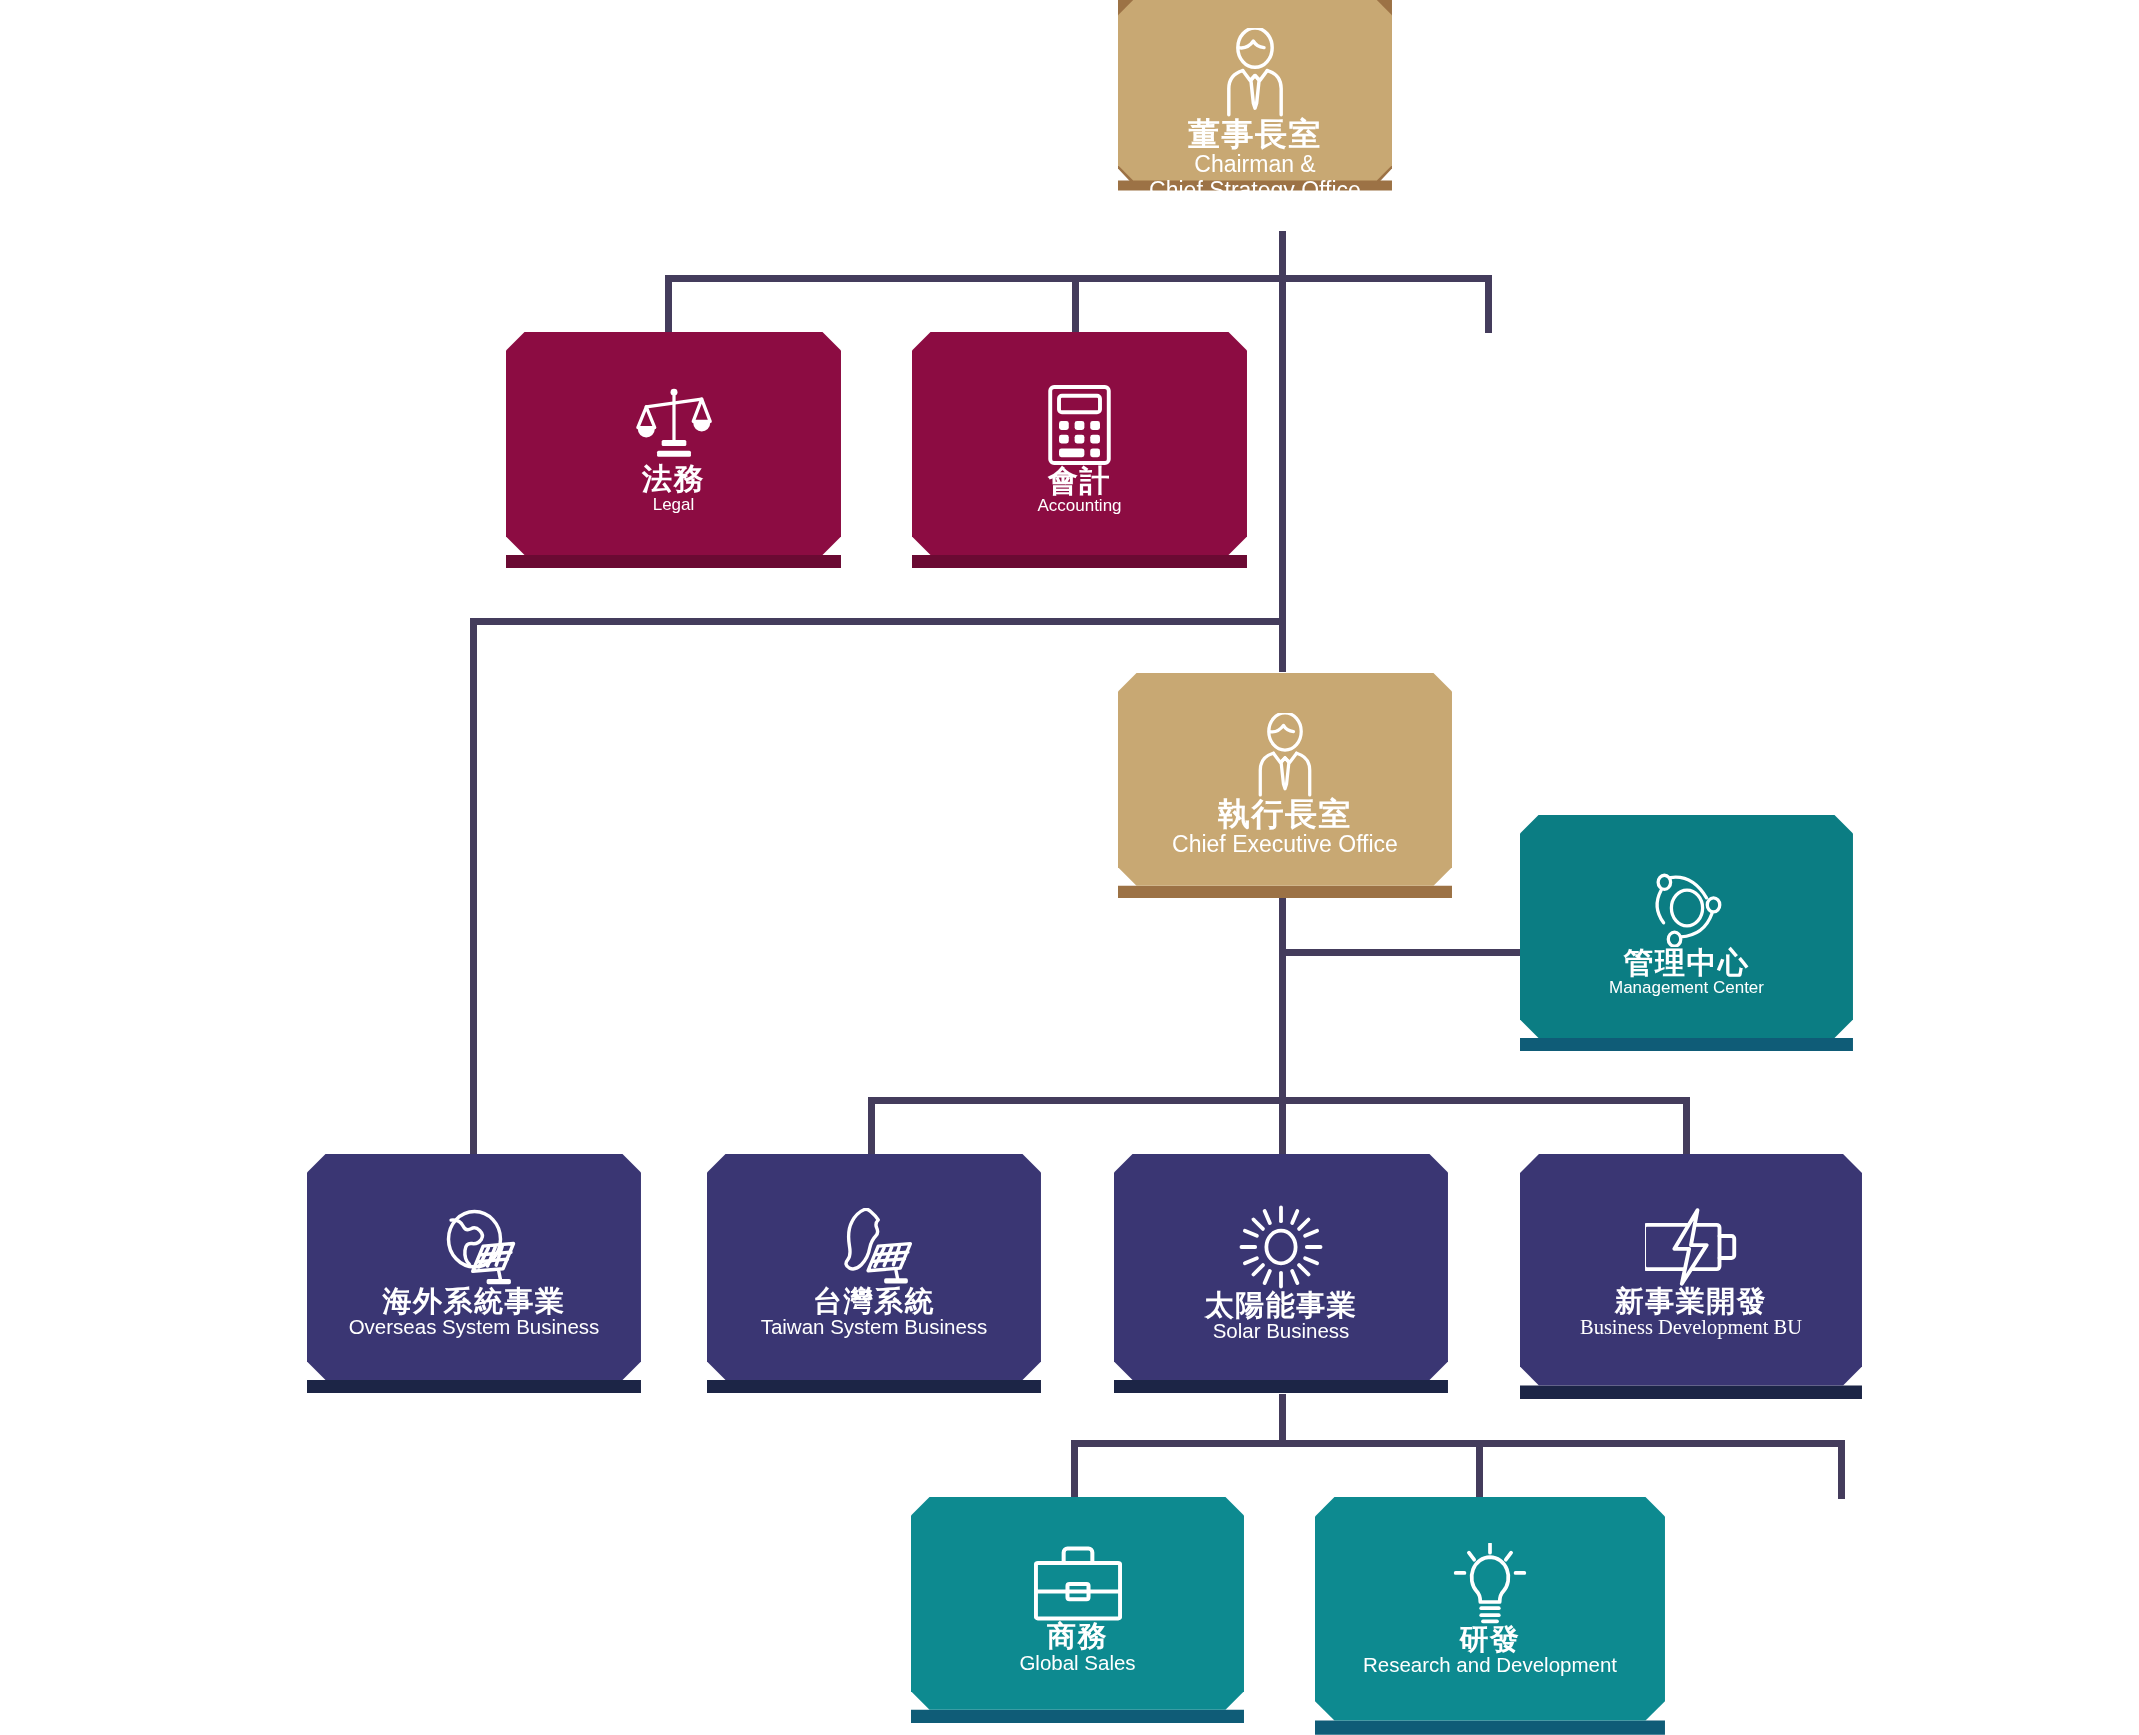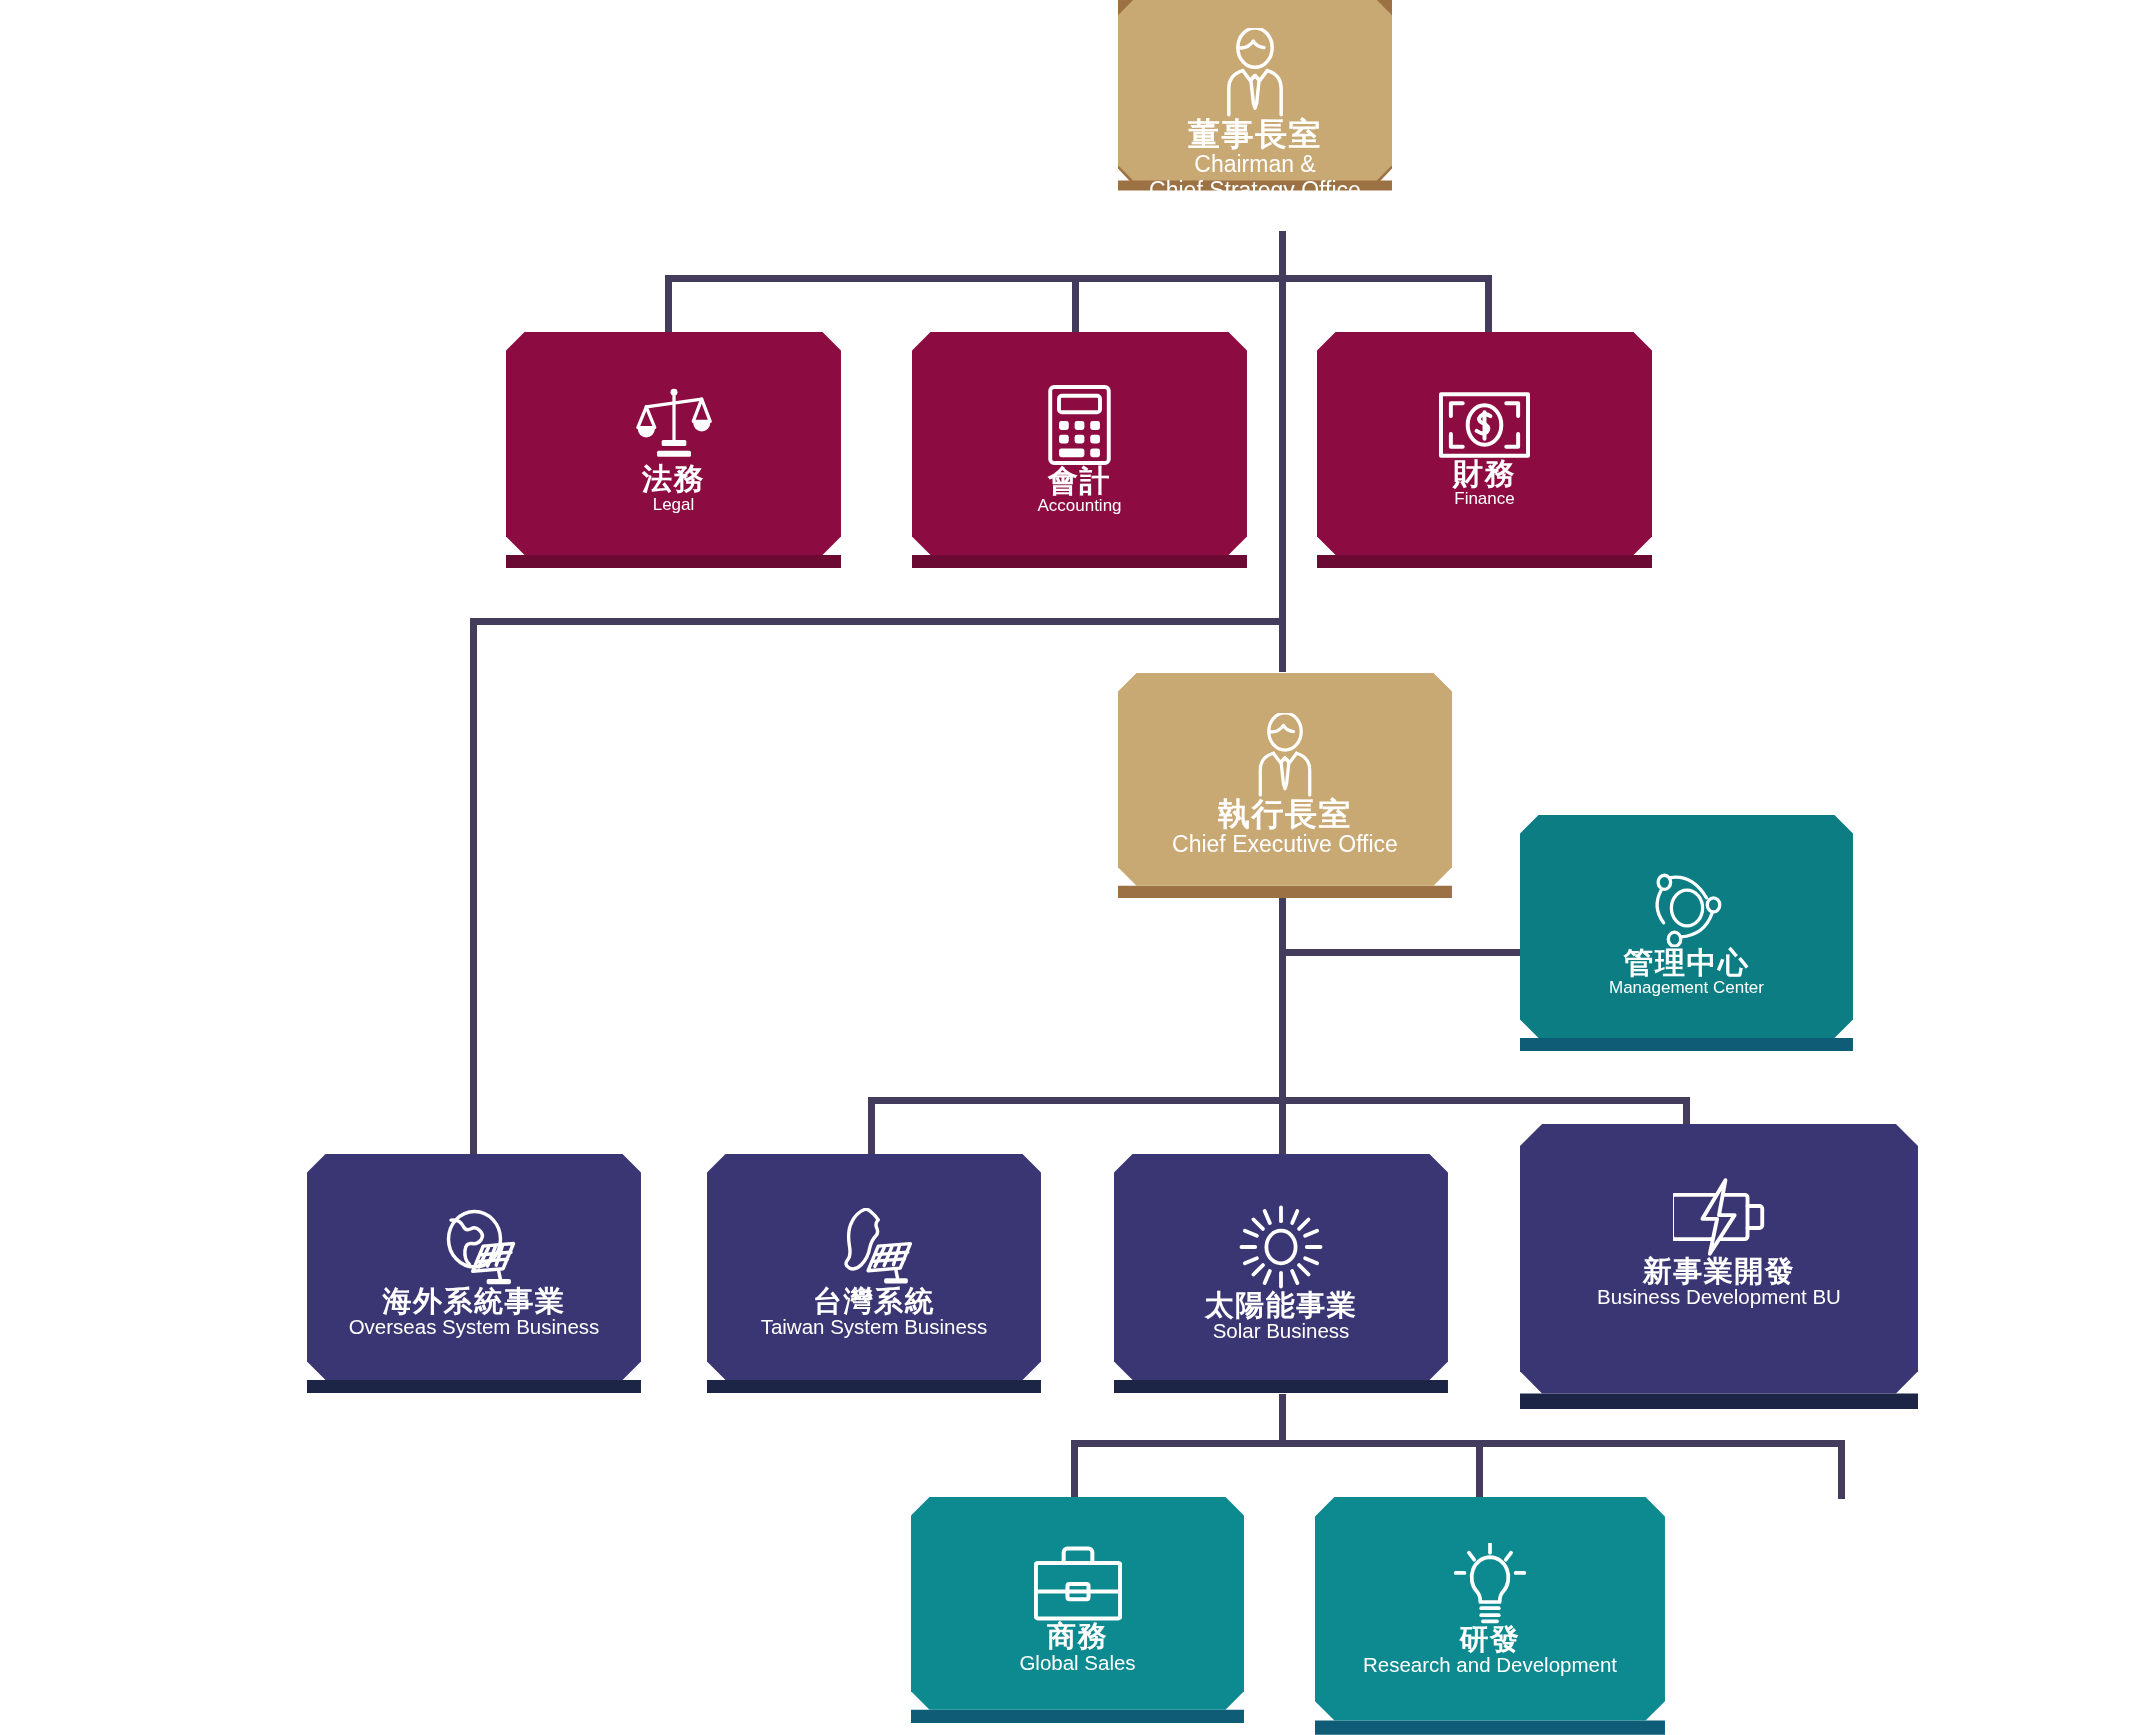--- a/index.html
+++ b/index.html
@@ -118,40 +118,20 @@
         <rect x="27" y="51" width="10" height="9" rx="2.5" fill="#fff" stroke="none"></rect>
         <rect x="43" y="51" width="10" height="9" rx="2.5" fill="#fff" stroke="none"></rect>
         <rect x="11" y="65" width="26" height="9" rx="2.5" fill="#fff" stroke="none"></rect>
         <rect x="43" y="65" width="10" height="9" rx="2.5" fill="#fff" stroke="none"></rect>
       </svg>
       <div class="zh">會計</div>
       <div class="en">Accounting</div>
     </div>
   </div>
 
-  <div class="node md" style="left:1317px;top:332px;width:335px;height:236px;">
-    <svg class="shape" viewBox="0 0 652 460" preserveAspectRatio="none">
-      <polygon points="0,434 652,434 652,460 0,460" fill="#6b0a33"></polygon>
-      <polygon points="36,0 616,0 652,36 652,398 616,434 36,434 0,398 0,36" fill="#8c0c42"></polygon>
-    </svg>
-    <div class="inner">
-      <svg class="ico" width="91" height="66" viewBox="0 0 92 66" fill="none" stroke="#fff" stroke-width="4" stroke-linecap="round" stroke-linejoin="round">
-        <rect x="2" y="2" width="88" height="62"></rect>
-        <ellipse cx="46" cy="33" rx="17" ry="20"></ellipse>
-        <path d="M52 24 q-6 -4 -10 0 q-4 4 2 7 q8 3 5 8 q-3 5 -11 0"></path>
-        <line x1="46" y1="20" x2="46" y2="47"></line>
-        <path d="M24 11 H12 v13"></path>
-          <path d="M12 42 v13 h12"></path>
-        <path d="M68 11 H80 v13"></path>
-          <path d="M80 42 v13 H68"></path>
-      </svg>
-      <div class="zh">財務</div>
-      <div class="en">Finance</div>
-    </div>
-  </div>
 
   <div class="node lg" style="left:1118px;top:673px;width:334px;height:225px;">
     <svg class="shape" viewBox="0 0 650 438" preserveAspectRatio="none">
       <polygon points="0,414 650,414 650,438 0,438" fill="#9c7245"></polygon>
       <polygon points="36,0 614,0 650,36 650,378 614,414 36,414 0,378 0,36" fill="#c8a873"></polygon>
     </svg>
     <div class="inner">
       <svg class="ico" width="78" height="85" viewBox="0 0 100 110" fill="none" stroke="#fff" stroke-width="4.2" stroke-linecap="round" stroke-linejoin="round">
         <ellipse cx="50" cy="24" rx="21" ry="24"></ellipse>
         <path d="M30 24 q11 2 18 -8 q4 7 13 8"></path>
@@ -253,21 +233,21 @@
         <line x1="8" y1="31" x2="22" y2="37"></line>
           <line x1="78" y1="63" x2="92" y2="69"></line>
         <line x1="8" y1="69" x2="22" y2="63"></line>
           <line x1="78" y1="37" x2="92" y2="31"></line>
       </svg>
       <div class="zh">太陽能事業</div>
       <div class="en">Solar Business</div>
     </div>
   </div>
 
-  <div class="node sm" style="left:1520px;top:1124px;width:398px;height:239px;">
+  <div class="node sm" style="left:1520px;top:1154px;width:342px;height:239px;font-family:Liberation Serif, serif;">
     <svg class="shape" viewBox="0 0 650 466" preserveAspectRatio="none">
       <polygon points="0,440 650,440 650,466 0,466" fill="#1c2546"></polygon>
       <polygon points="36,0 614,0 650,36 650,404 614,440 36,440 0,404 0,36" fill="#3a3673"></polygon>
     </svg>
     <div class="inner">
       <svg class="ico" width="92" height="78" viewBox="0 0 100 84" fill="none" stroke="#fff" stroke-width="4.2" stroke-linecap="round" stroke-linejoin="round">
         <path d="M2 18 h76 a3 3 0 0 1 3 3 v42 a3 3 0 0 1 -3 3 h-76 a3 3 0 0 1 -3 -3 v-42 a3 3 0 0 1 3 -3 z"></path>
         <path d="M81 30 h13 a3 3 0 0 1 3 3 v18 a3 3 0 0 1 -3 3 h-13"></path>
         <path d="M57 2 L32 44 H48 L40 82 L67 40 H50 Z" fill="#3a3673"></path>
       </svg>

